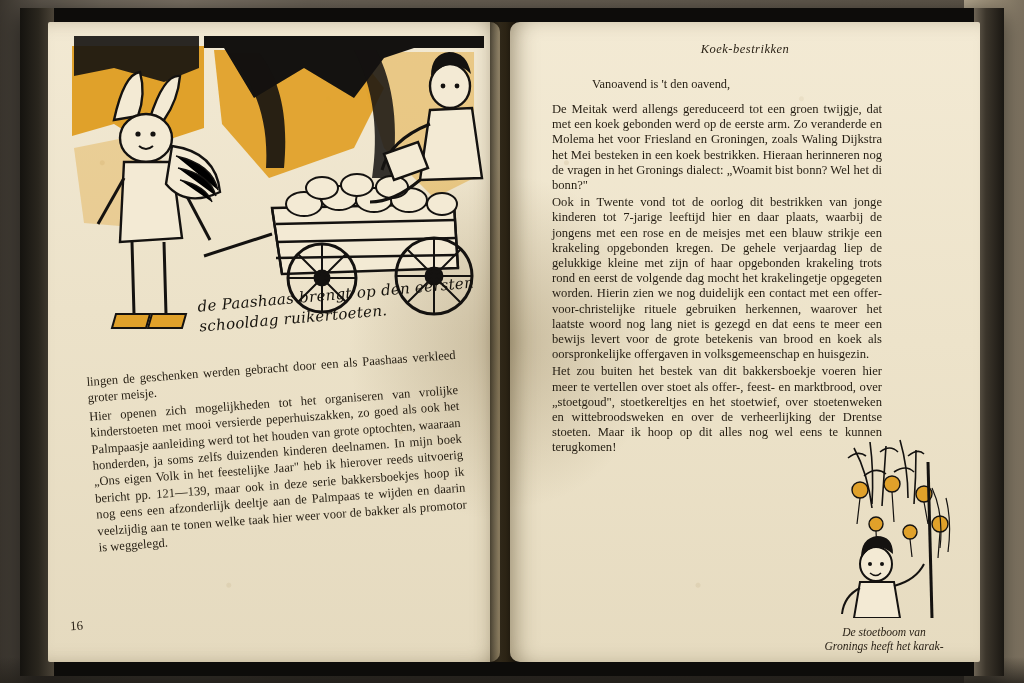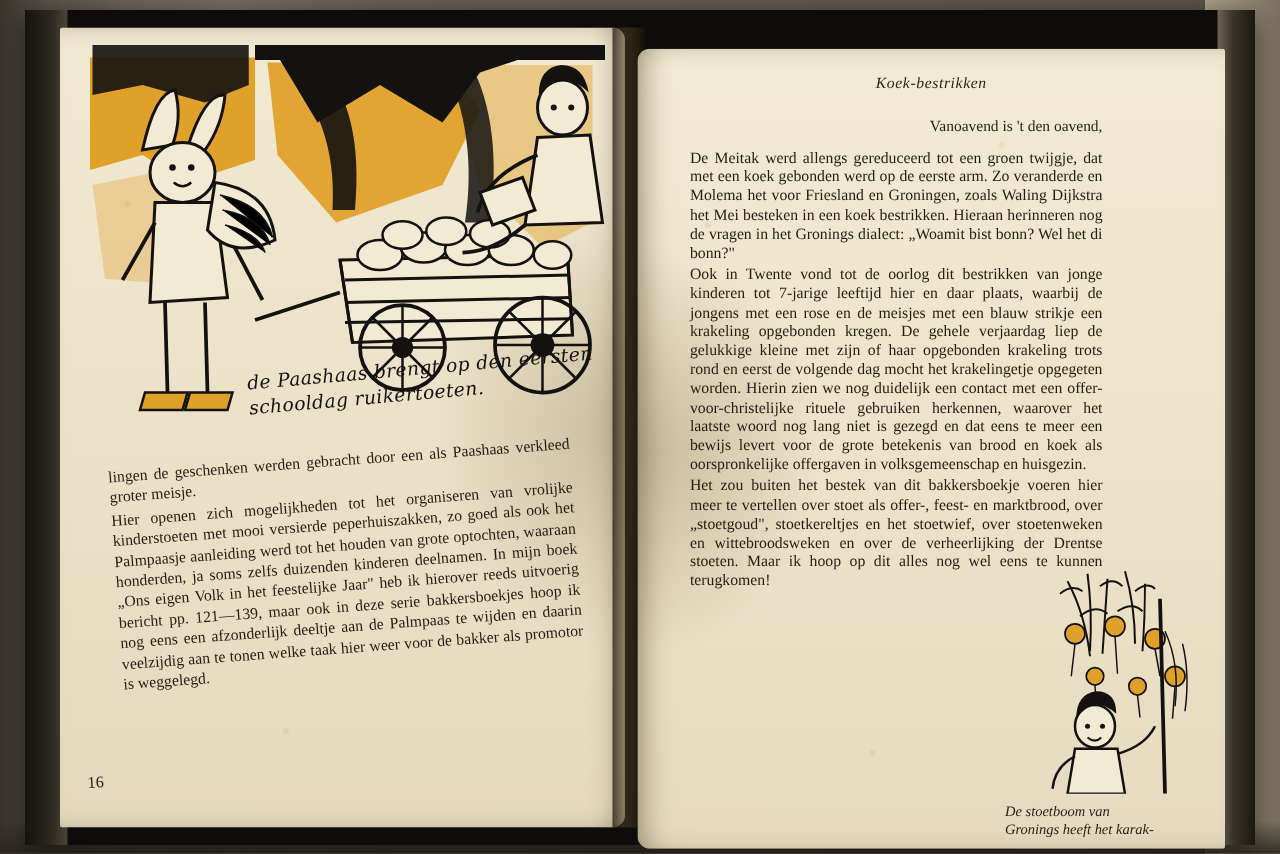--- a/index.html
+++ b/index.html
@@ -79,21 +79,20 @@
     box-shadow: inset -12px 0 22px -8px rgba(70,55,25,.55);
   }
   .page-right {
     left: 490px;
     width: 470px;
     border-radius: 10px 2px 2px 10px;
     background:
       radial-gradient(120% 100% at 0% 50%, rgba(120,100,60,.32) 0%, rgba(120,100,60,0) 26%),
       linear-gradient(180deg, #f3ead4 0%, #ede3ca 50%, #e6dbc0 100%);
     box-shadow: inset 12px 0 22px -8px rgba(70,55,25,.5);
-    margin-top: 17px;
   }
   .gutter {
     position: absolute;
     left: 470px;
     top: 14px;
     width: 26px;
     height: 640px;
     background: linear-gradient(90deg, rgba(30,24,12,.75) 0%, rgba(90,74,44,.45) 35%, rgba(60,48,26,.65) 60%, rgba(25,20,10,.8) 100%);
   }
   .page-speckle {
@@ -131,21 +130,21 @@
   
   .right-col {
     left: 42px;
     top: 46px;
     width: 330px;
   }
   .verse {
     margin: 8px 0 10px 40px;
     font-size: 12.4px;
     line-height: 16px;
-    text-align: right;
+    text-align: left;
   }
 
   
   .left-col {
     left: 38px;
     top: 352px;
     width: 370px;
     transform: rotate(-4.2deg);
     transform-origin: left top;
     font-size: 12.6px;
@@ -163,21 +162,21 @@
 
   .caption {
     position: absolute;
     right: 16px;
     bottom: 8px;
     width: 160px;
     font-style: italic;
     font-size: 11.6px;
     line-height: 14px;
     color: #2b2318;
-    text-align: left;
+    text-align: center;
   }
 
   
   .illus {
     position: absolute;
     left: 6px;
     top: 6px;
     width: 430px;
     height: 330px;
   }

